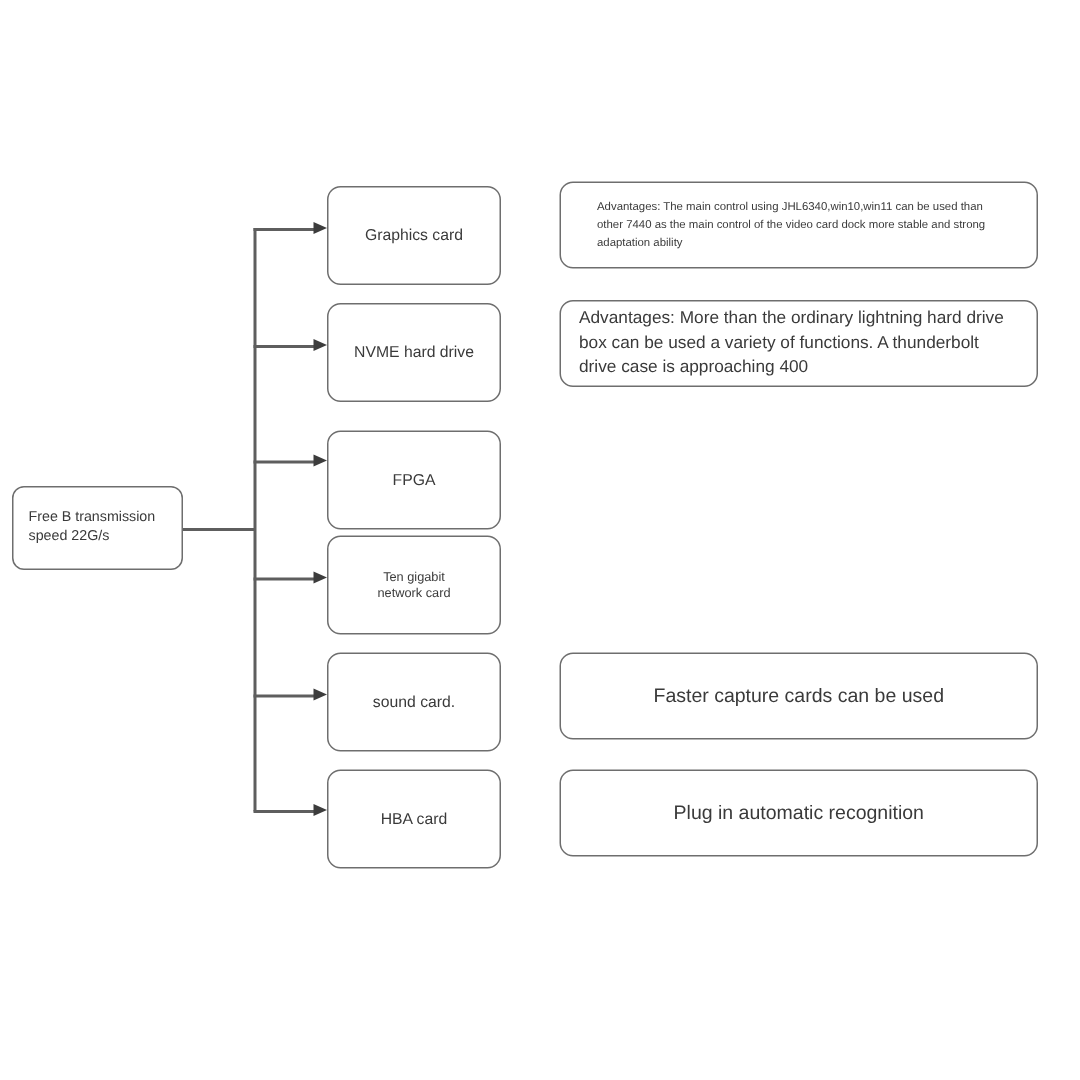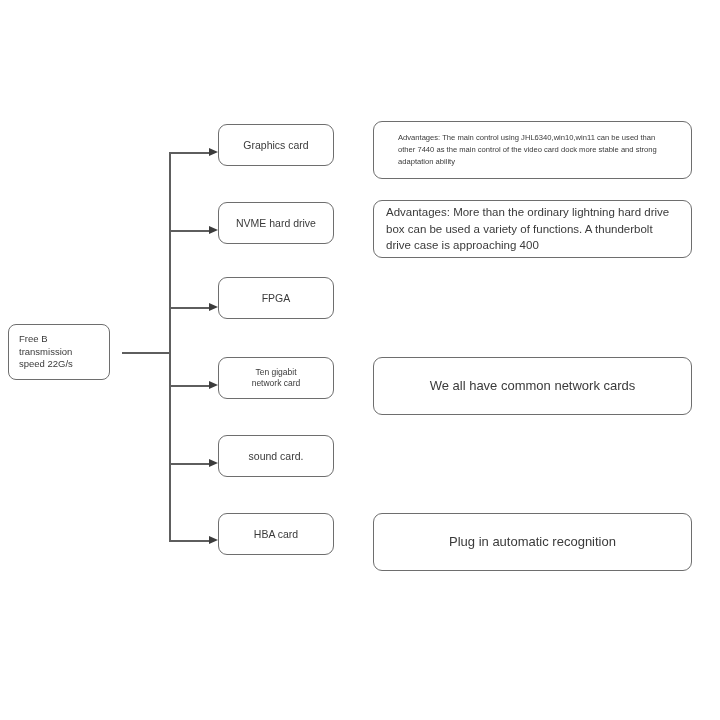--- a/index.html
+++ b/index.html
@@ -30,37 +30,37 @@
     align-items: center;
     justify-content: center;
     text-align: center;
     line-height: 1.35;
     color: #3a3a3a;
   }
   
   .root-node {
     left: 8px;
     top: 324px;
-    width: 102px;
+    width: 114px;
     height: 56px;
     border-radius: 8px;
     justify-content: flex-start;
     padding: 0 10px;
     font-size: 9.5px;
     text-align: left;
   }
   .root-node .txt {
     display: block;
     width: 100%;
   }
   
   .mid-node {
     left: 218px;
     width: 116px;
-    height: 42px;
+    height: 66px;
     font-size: 10.5px;
     padding: 0 6px;
     align-items: center;
   }
   .mid-node.two-line { font-size: 8.5px; }
   
   .right-node {
     left: 373px;
     width: 319px;
     height: 58px;
@@ -131,21 +131,21 @@
   <div class="arrowhead" style="top:459px"></div>
   <div class="branch" style="top:540px"></div>
   <div class="arrowhead" style="top:536px"></div>
 
   <div class="node mid-node" style="top:124px">
     <span>Graphics card</span>
   </div>
   <div class="node mid-node" style="top:202px">
     <span>NVME hard drive</span>
   </div>
-  <div class="node mid-node" style="top:277px">
+  <div class="node mid-node" style="top:287px">
     <span>FPGA</span>
   </div>
   <div class="node mid-node two-line" style="top:357px">
     <span>
       <span>Ten gigabit</span><br>
       <span>network card</span>
     </span>
   </div>
   <div class="node mid-node" style="top:435px">
     <span>sound card.</span>
@@ -153,20 +153,20 @@
   <div class="node mid-node" style="top:513px">
     <span>HBA card</span>
   </div>
 
   <div class="node right-node" style="top:121px">
     <span class="right-body r-small">Advantages: The main control using JHL6340,win10,win11 can be used than other 7440 as the main control of the video card dock more stable and strong adaptation ability</span>
   </div>
   <div class="node right-node" style="top:200px">
     <span class="right-body r-medium">Advantages: More than the ordinary lightning hard drive box can be used a variety of functions. A thunderbolt drive case is approaching 400</span>
   </div>
-  <div class="node right-node" style="top:357px">
-    <span class="right-body r-large">We all have common network cards</span>
+  <div class="node right-node" style="top:435px">
+    <span class="right-body r-large">Faster capture cards can be used</span>
   </div>
   <div class="node right-node" style="top:513px">
     <span class="right-body r-large">Plug in automatic recognition</span>
   </div>
 
 </div>
 
 </body></html>

